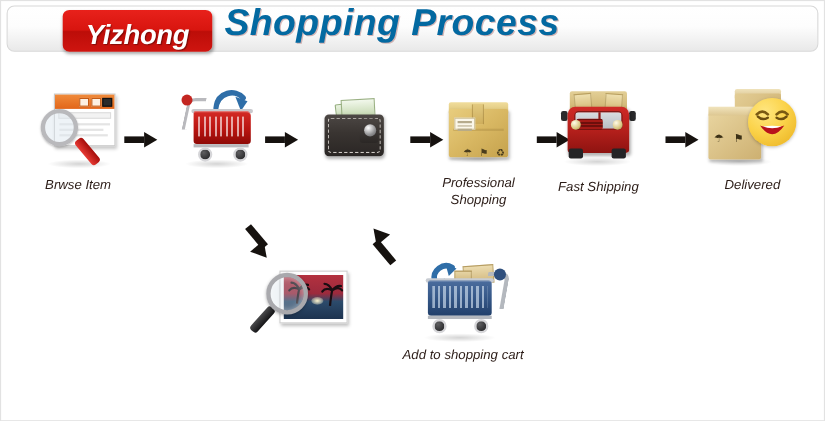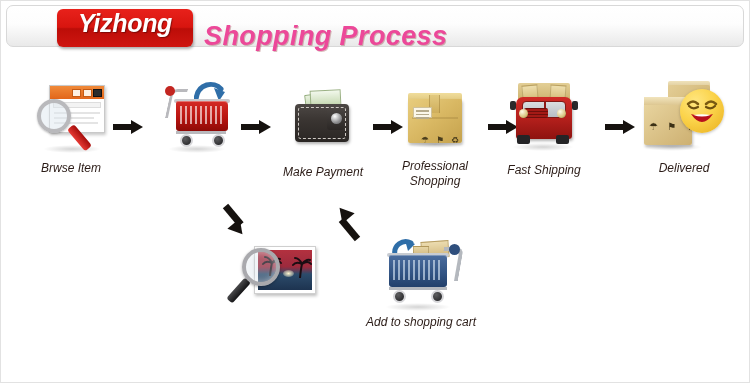--- a/index.html
+++ b/index.html
@@ -32,40 +32,40 @@
   .logo-badge {
     position: absolute;
     left: 50px;
     top: 3px;
     width: 136px;
     height: 38px;
     border-radius: 6px;
     background: linear-gradient(to bottom, #e8211b 0%, #d8150f 48%, #bc0d08 52%, #cf1510 100%);
     box-shadow: 1px 2px 3px rgba(0,0,0,0.33);
     display: flex;
-    align-items: flex-start;
+    align-items: flex-end;
     justify-content: center;
   }
   .logo-text {
     color: #ffffff;
     font-size: 25px;
     font-weight: bold;
     font-style: italic;
     letter-spacing: -0.3px;
     text-shadow: 1px 1px 1px rgba(0,0,0,0.35);
     font-family: "Liberation Sans", sans-serif;
   }
   .header-title {
     position: absolute;
     left: 203px;
-    top: 20px;
-    font-size: 27px;
+    top: 1px;
+    font-size: 34px;
     font-weight: bold;
     font-style: italic;
-    color: #ec4899;
+    color: #0369a1;
     letter-spacing: 0.4px;
     text-shadow: 1px 1px 0px rgba(130,30,30,0.30);
     font-family: "Liberation Sans", sans-serif;
     white-space: nowrap;
   }
 
   
   .step {
     position: absolute;
     text-align: center;
@@ -519,21 +519,20 @@
 <div class="step" style="left:272px; top:86px; width:100px;">
   <div class="step-icon ico-wallet">
     <div class="cash"></div>
     <div class="cash2"></div>
     <div class="wallet-body">
       <div class="wallet-stitch"></div>
     </div>
     <div class="wallet-strap"></div>
     <div class="wallet-snap"></div>
   </div>
-  <div class="step-label" style="margin-top:12px;">Make Payment</div>
 </div>
 
 <div class="arrow-right" style="left:372px; top:119px;">
   <span class="shaft"></span>
     <span class="head"></span>
 </div>
 
 <div class="step" style="left:386px; top:88px; width:96px;">
   <div class="step-icon ico-box">
     <div class="shadow-ellipse" style="left:4px; top:52px; width:58px; height:7px;"></div>

